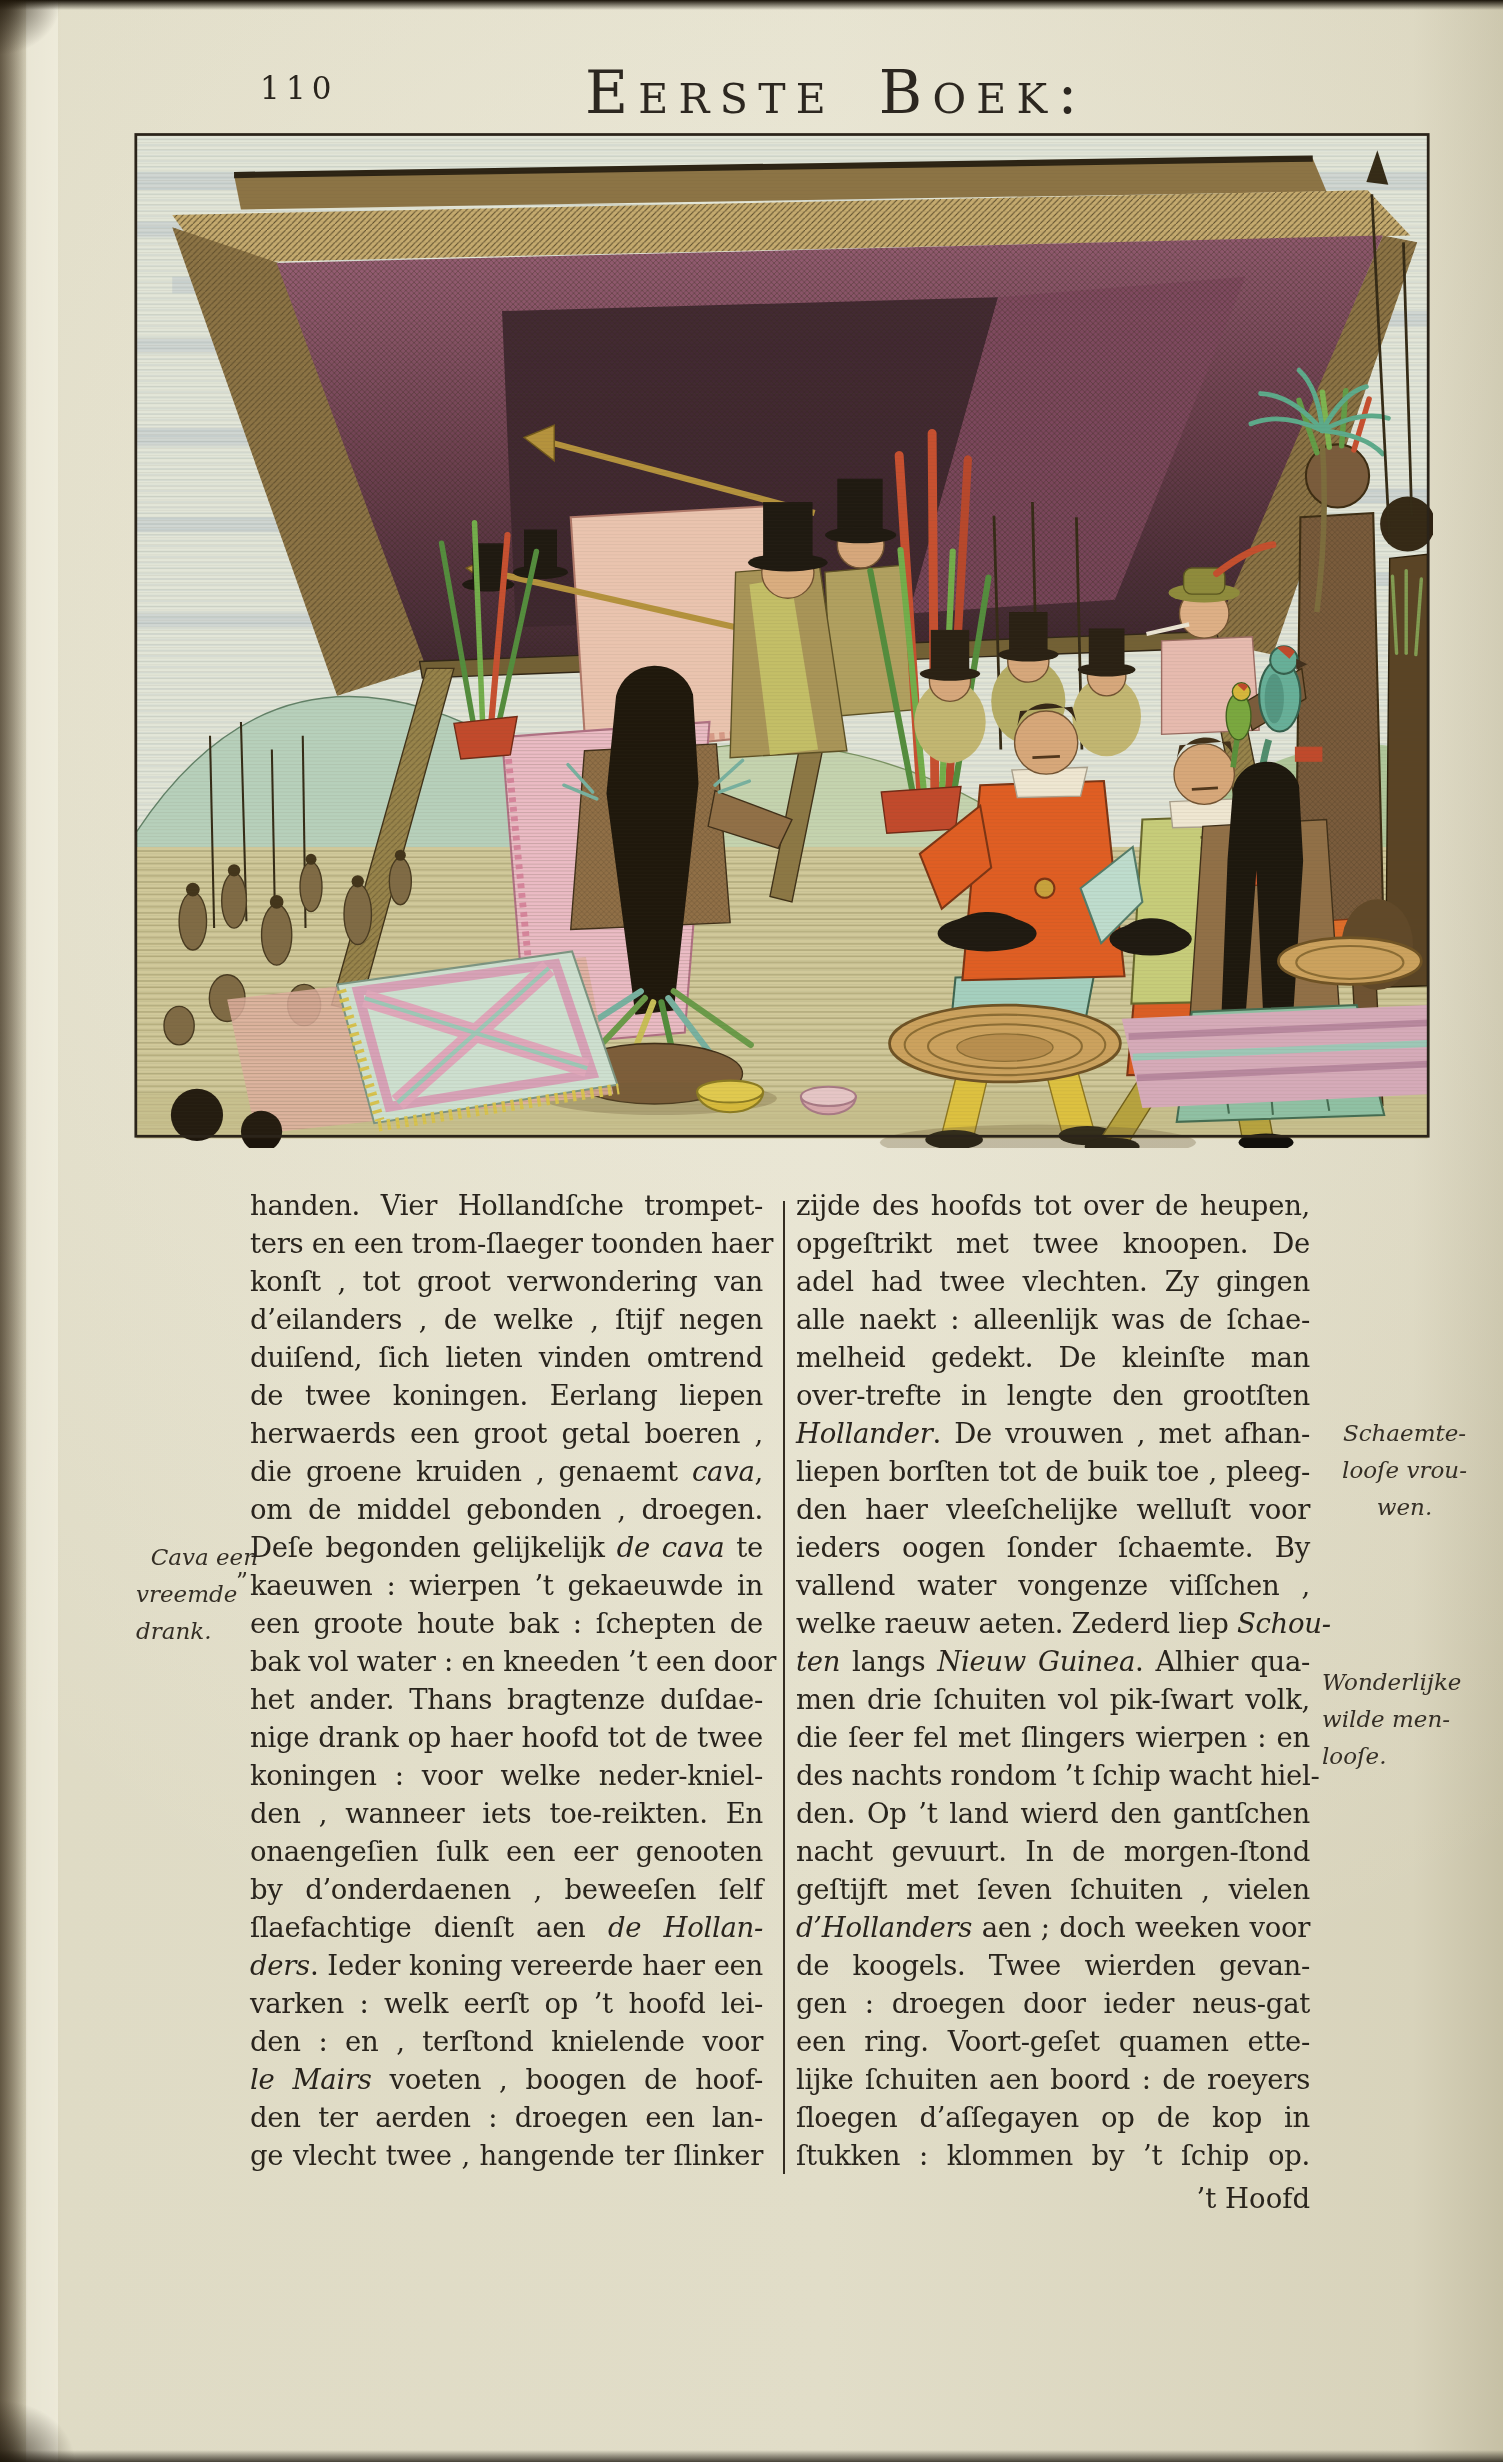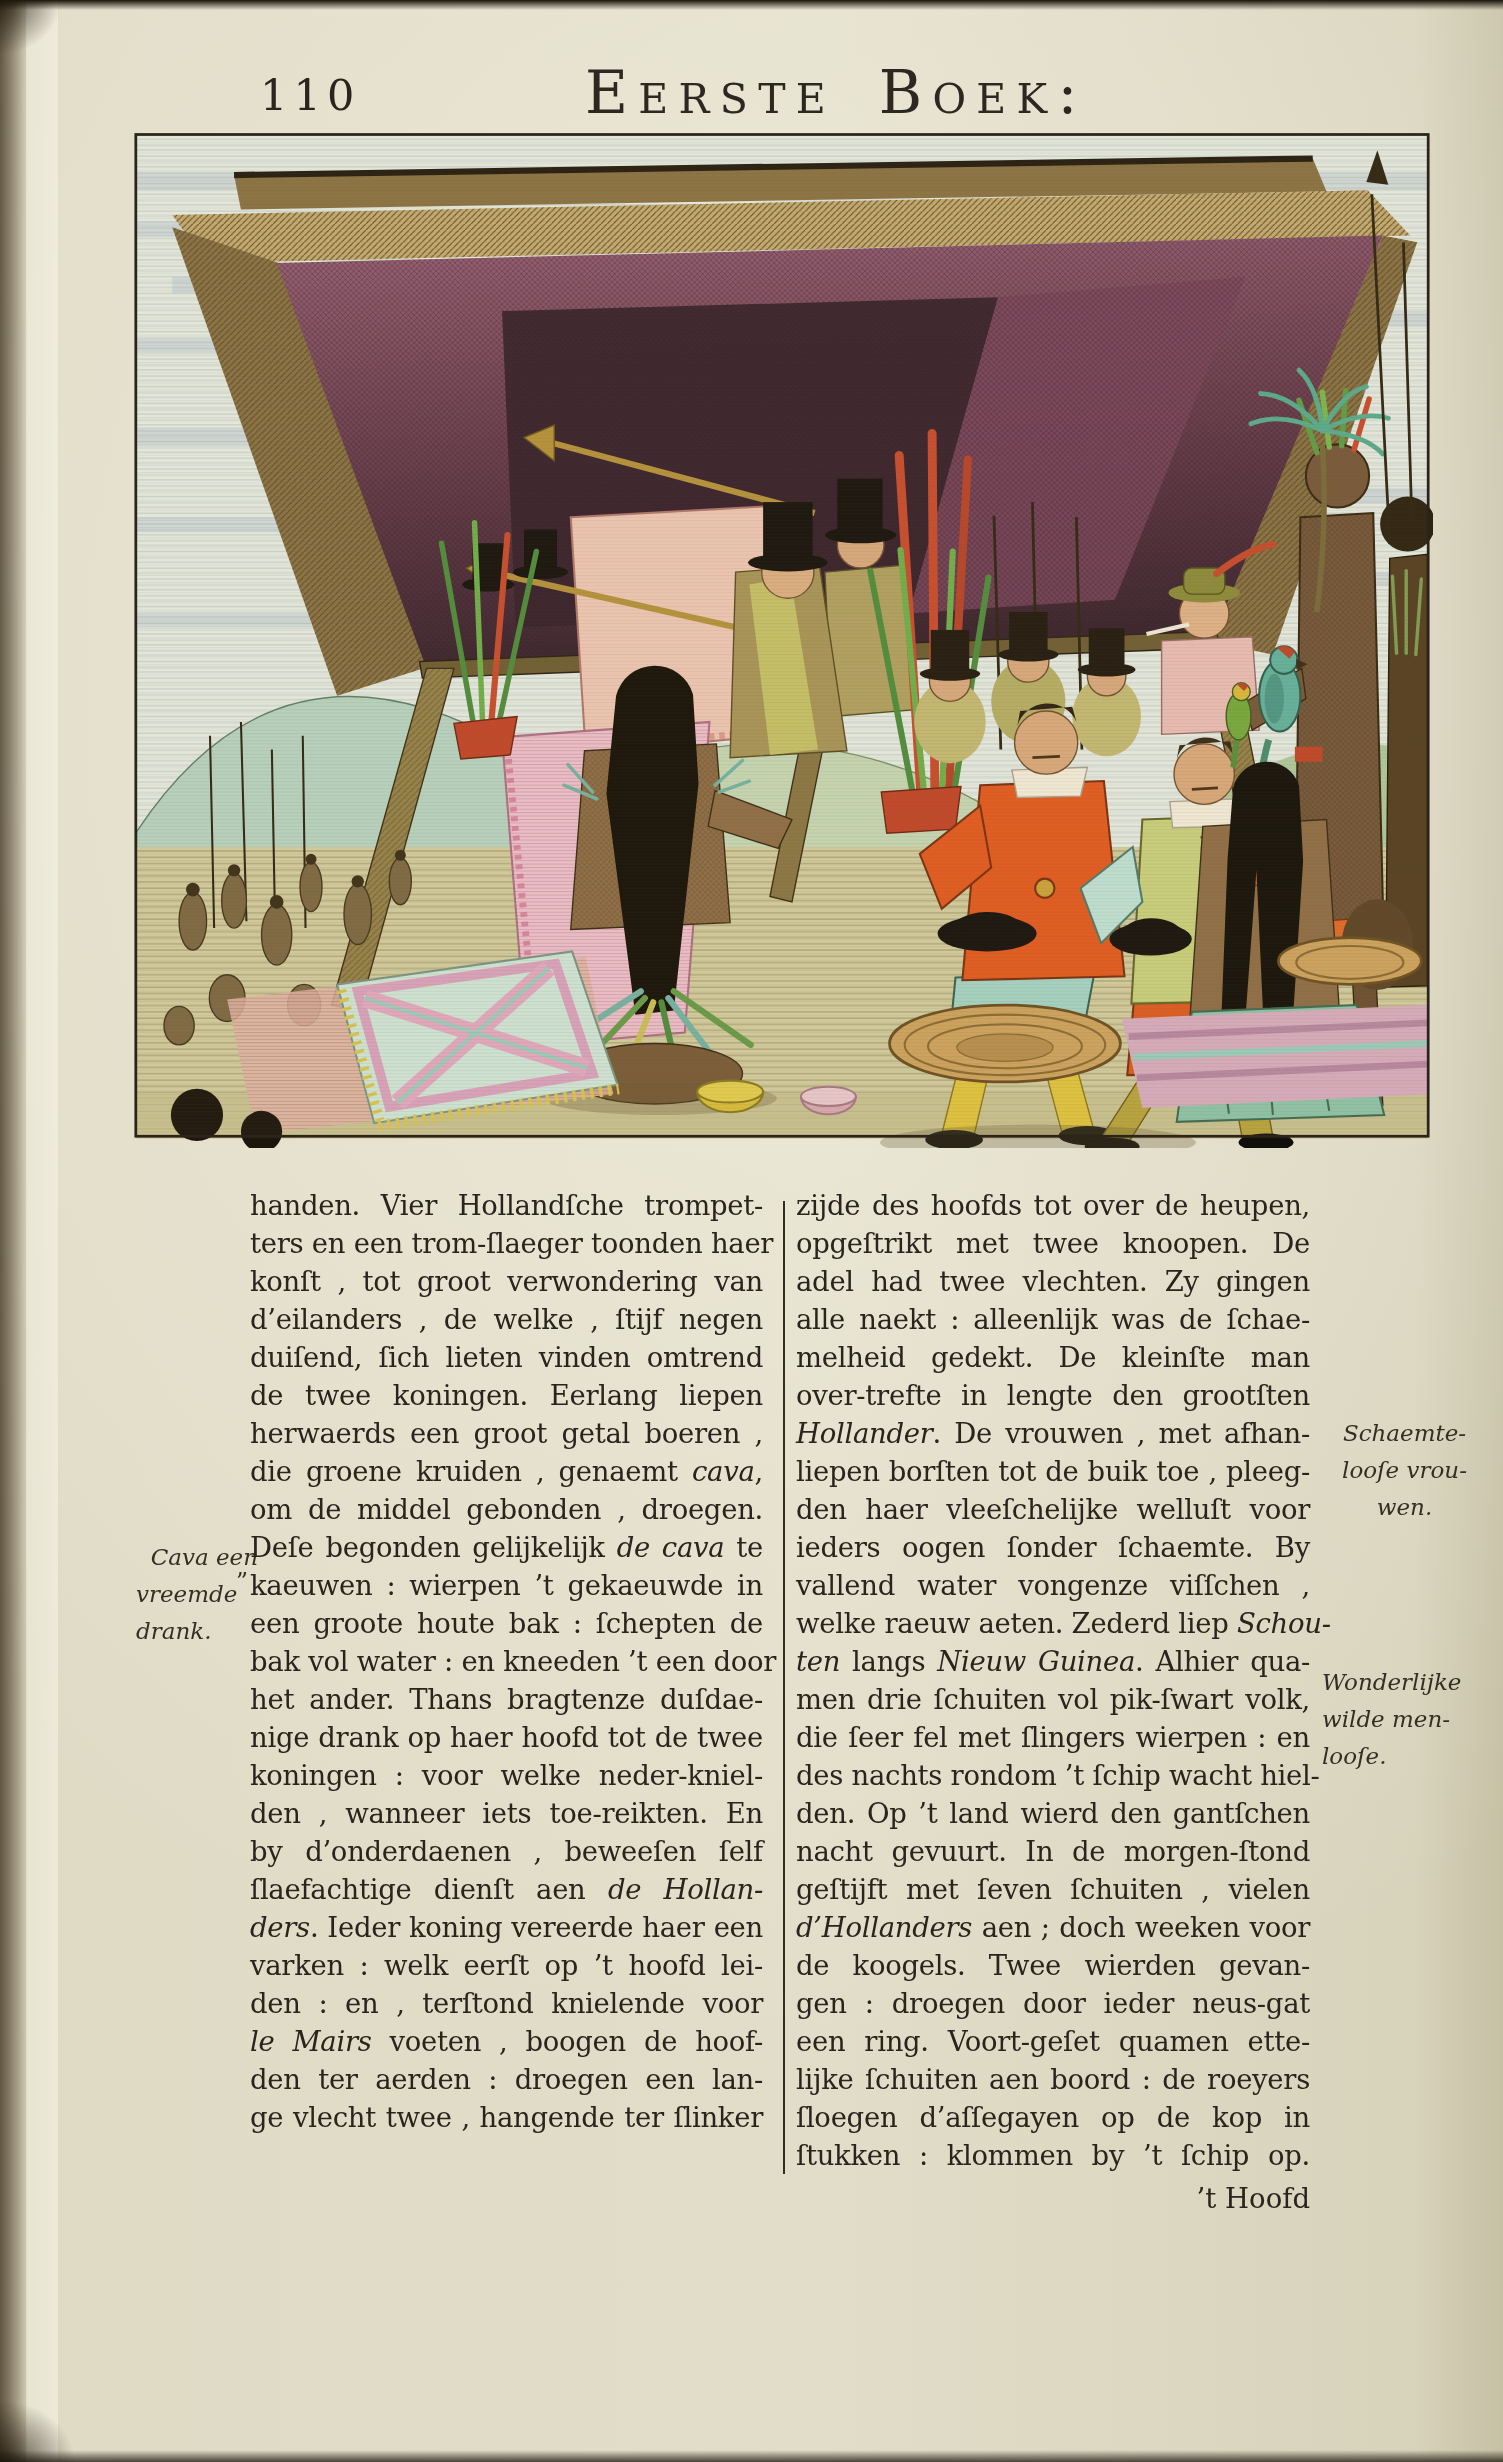--- a/index.html
+++ b/index.html
@@ -9,21 +9,21 @@
       radial-gradient(120% 80% at 55% 28%, rgba(252,250,240,.45), rgba(0,0,0,0) 70%),
       linear-gradient(90deg,#b3a78a 0px,#d3cdb4 23.4px,#dfdbc5 62px,#e1ddc8 55%,#d8d3bb 94%,#c6c0a5 100%),
       #dcd7c0;}
   .edge{position:absolute;pointer-events:none;}
   .edge-top{top:0;left:0;right:0;height:9.6px;background:linear-gradient(#191309,rgba(25,19,9,0));}
   .edge-bottom{bottom:0;left:0;right:0;height:12.4px;background:linear-gradient(rgba(20,15,8,0),rgba(20,15,8,.75));}
   .edge-left{top:0;bottom:0;left:0;width:27.5px;background:linear-gradient(90deg,rgba(43,32,18,.6),rgba(43,32,18,0));}
   .corner-tl{top:0;left:0;width:62px;height:55px;background:radial-gradient(ellipse at 0 0,rgba(30,22,10,.8),rgba(30,22,10,0) 70%);}
   .corner-bl{bottom:0;left:0;width:76px;height:62px;background:radial-gradient(ellipse at 0 100%,rgba(30,22,10,.8),rgba(30,22,10,0) 70%);}
   .lightband{top:0;bottom:0;left:26px;width:32px;background:rgba(248,246,233,.55);}
-  .pagenum{position:absolute;left:260px;top:70px;font-size:43px;letter-spacing:6.2px;}
+  .pagenum{position:absolute;left:260px;top:70px;font-size:31px;letter-spacing:6.2px;}
   .title{position:absolute;left:585px;top:58px;font-size:59px;font-variant:small-caps;
     letter-spacing:10.3px;word-spacing:13.7px;color:#2c2720;}
   .plate{position:absolute;left:131px;top:131px;}
   .col{position:absolute;top:1186px;font-size:27.5px;line-height:38px;letter-spacing:-0.3px;}
   .col-left{left:250px;width:513px;}
   .col-right{left:796px;width:514px;}
   .col .tline{white-space:nowrap;text-align:justify;text-align-last:justify;}
   .divider{position:absolute;left:783px;top:1201px;width:2.1px;height:973px;background:#332c21;}
   .note{position:absolute;font-style:italic;font-size:23px;line-height:37px;color:#342e25;}
   .note-cava{left:136px;top:1539px;width:122px;}
@@ -415,20 +415,21 @@
       <div class="tline">die groene kruiden , genaemt <i>cava</i>,</div>
       <div class="tline">om de middel gebonden , droegen.</div>
       <div class="tline">Deſe begonden gelijkelijk <i>de cava</i> te</div>
       <div class="tline">kaeuwen : wierpen ’t gekaeuwde in</div>
       <div class="tline">een groote houte bak : ſchepten de</div>
       <div class="tline">bak vol water : en kneeden ’t een door</div>
       <div class="tline">het ander. Thans bragtenze duſdae-</div>
       <div class="tline">nige drank op haer hoofd tot de twee</div>
       <div class="tline">koningen : voor welke neder-kniel-</div>
       <div class="tline">den , wanneer iets toe-reikten. En</div>
+      <div class="tline">onaengeſien ſulk een eer genooten</div>
       <div class="tline">by d’onderdaenen , beweeſen ſelf</div>
       <div class="tline">ſlaefachtige dienſt aen <i>de Hollan-</i></div>
       <div class="tline"><i>ders</i>. Ieder koning vereerde haer een</div>
       <div class="tline">varken : welk eerſt op ’t hoofd lei-</div>
       <div class="tline">den : en , terſtond knielende voor</div>
       <div class="tline"><i>le Mairs</i> voeten , boogen de hoof-</div>
       <div class="tline">den ter aerden : droegen een lan-</div>
       <div class="tline">ge vlecht twee , hangende ter ſlinker</div>
     </div>
   <div class="divider"></div>

